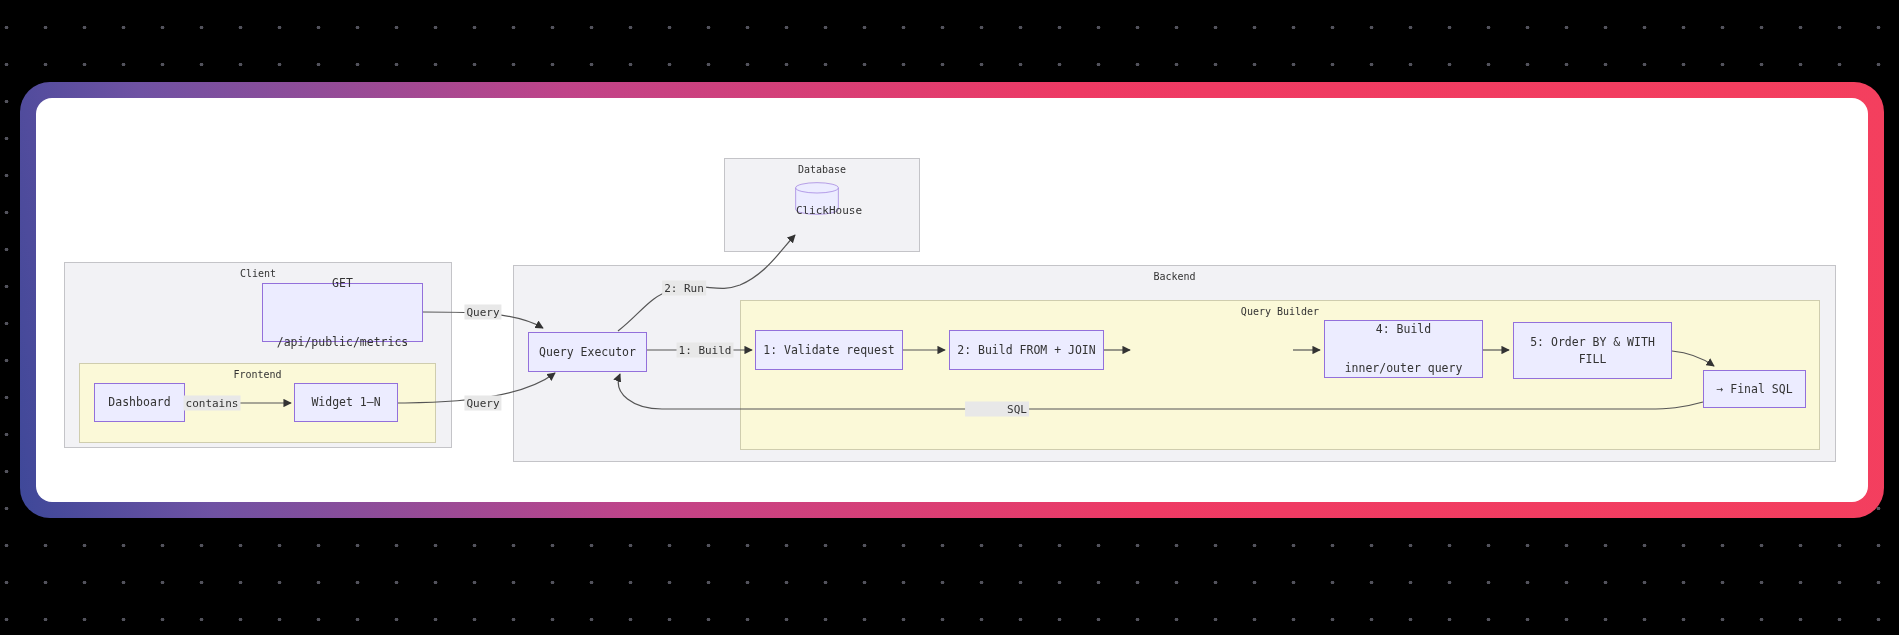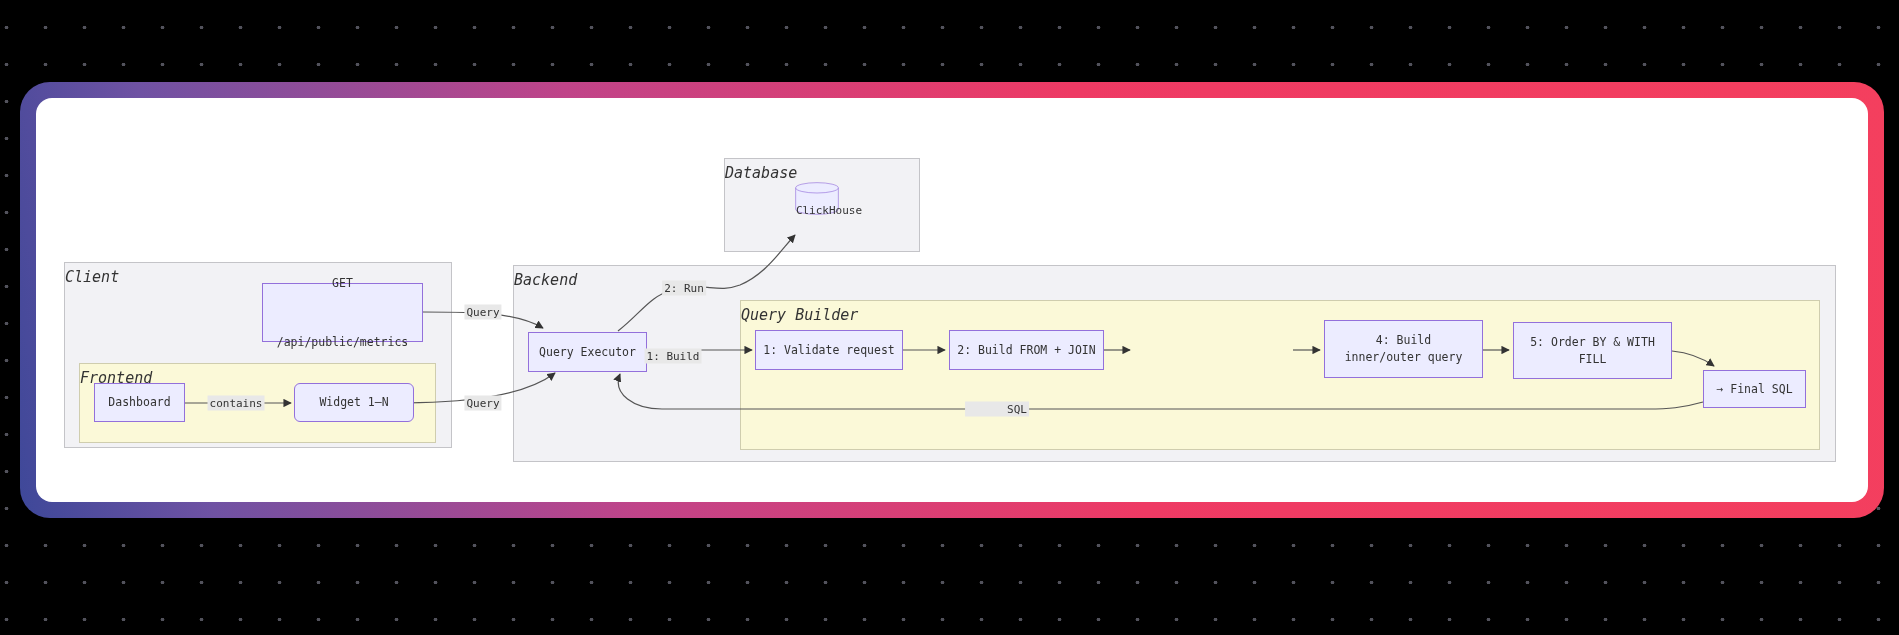--- a/index.html
+++ b/index.html
@@ -33,21 +33,21 @@
     border-radius:16px;
   }
   .layer{position:absolute; inset:0; pointer-events:none;}
   .cluster{
     position:absolute; border:1px solid var(--cluster-border);
     background:var(--cluster-gray);
   }
   .cluster.yellow{background:var(--cluster-yellow); border-color:var(--yellow-border);}
   .cluster-label{
     position:absolute; top:5px; left:0; width:100%;
-    text-align:left; font-size:15px; color:var(--text-color);font-style:italic;
+    text-align:center; font-size:10px; color:var(--text-color);
   }
   .node{
     position:absolute; display:flex; flex-direction:column;
     align-items:center; justify-content:center;
     background:var(--node-fill); border:1px solid var(--node-border);
     font-size:11.5px; line-height:17px; text-align:center;
     color:var(--text-color);
   }
   .edge-label{
     position:absolute; transform:translate(-50%,-50%);
@@ -123,51 +123,51 @@
 
   <div class="node" style="left:262px; top:283px; width:161px; height:59px;gap:42px;">
     <span>GET</span>
     <span>/api/public/metrics</span>
   </div>
 
   <div class="node" style="left:94px; top:383px; width:91px; height:39px;">
     <span>Dashboard</span>
   </div>
 
-  <div class="node" style="left:294px; top:383px; width:120px; height:39px;border-radius:6px;">
+  <div class="node" style="left:294px; top:383px; width:104px; height:39px;">
     <span>Widget 1–N</span>
   </div>
 
   <div class="node" style="left:528px; top:332px; width:119px; height:40px;">
     <span>Query Executor</span>
   </div>
 
   <div class="node" style="left:755px; top:330px; width:148px; height:40px;">
     <span>1: Validate request</span>
   </div>
 
   <div class="node" style="left:949px; top:330px; width:155px; height:40px;">
     <span>2: Build FROM + JOIN</span>
   </div>
 
 
-  <div class="node" style="left:1324px; top:320px; width:159px; height:58px;">
+  <div class="node" style="left:1324px; top:320px; width:159px; height:58px;justify-content:space-between;">
     <span>4: Build</span>
     <span>inner/outer query</span>
   </div>
 
   <div class="node" style="left:1513px; top:322px; width:159px; height:57px;">
     <span>5: Order BY &amp; WITH</span>
     <span>FILL</span>
   </div>
 
   <div class="node" style="left:1703px; top:370px; width:103px; height:38px;">
     <span>→ Final SQL</span>
   </div>
 
   <div class="edge-label" style="left:483px; top:312px;">Query</div>
   <div class="edge-label" style="left:483px; top:403px;">Query</div>
-  <div class="edge-label" style="left:236px; top:403px;">contains</div>
+  <div class="edge-label" style="left:212px; top:403px;">contains</div>
   <div class="edge-label" style="left:684px; top:288px;">2: Run</div>
-  <div class="edge-label" style="left:673px; top:350px;margin-top:6px;">1: Build</div>
+  <div class="edge-label" style="left:705px; top:350px;">1: Build</div>
   <div class="edge-label" style="left:997px; top:409px;padding-left:42px;">SQL</div>
 
 </div>
 
 </body></html>

